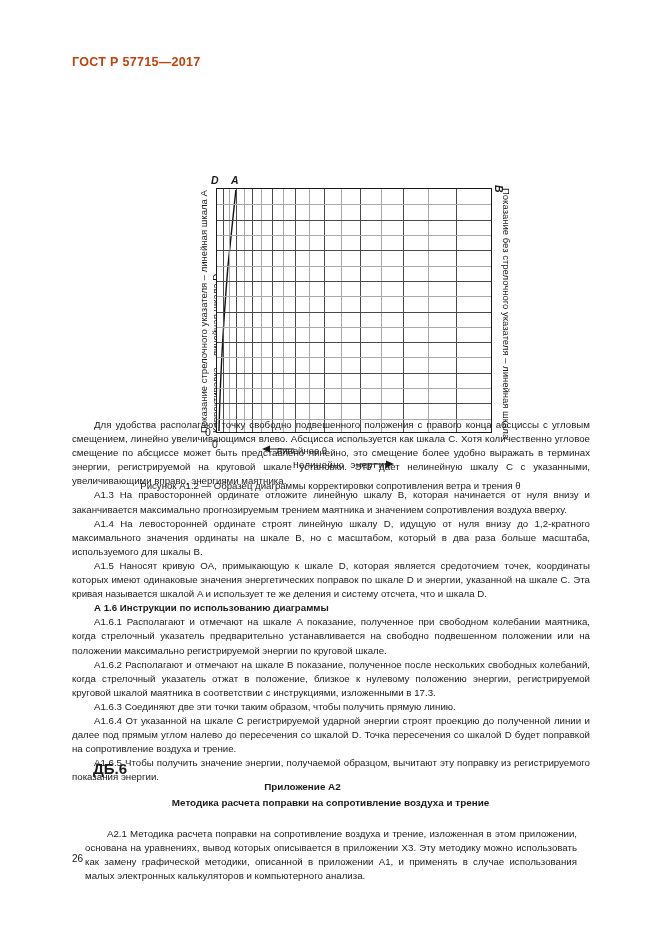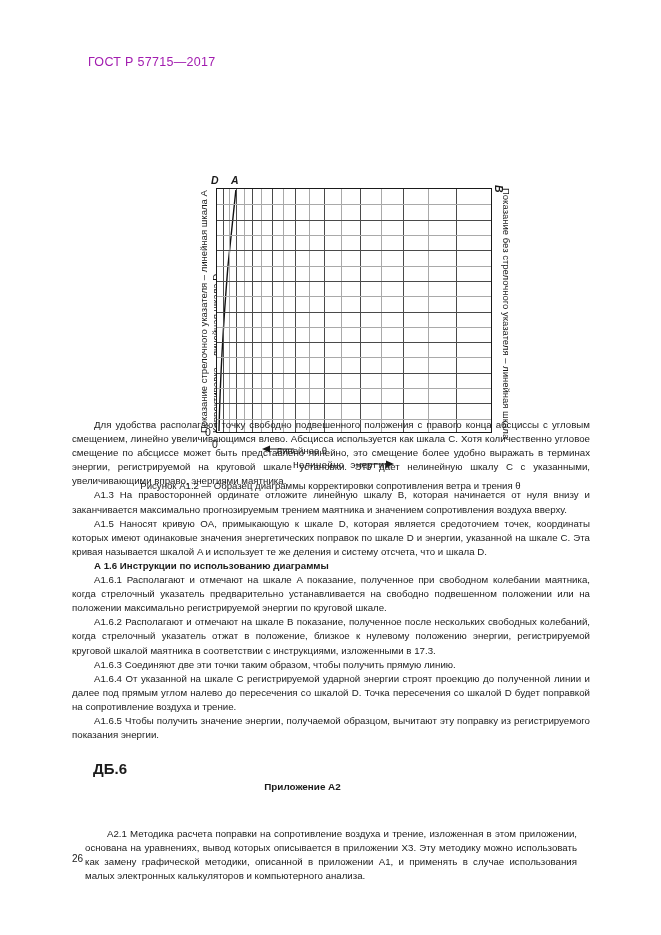--- a/index.html
+++ b/index.html
@@ -21,24 +21,23 @@
     width: 661px;
     height: 935px;
   }
 
   
   .doc-header {
     position: absolute;
     left: 72px;
     top: 55px;
     font-size: 12.5px;
-    font-weight: normal;
+    font-weight: bold;
     letter-spacing: 0.3px;
-    color: #a21caf;
-    margin-left: 16px;
+    color: #c2410c;
   }
 
   
   .figure-block {
     position: absolute;
     left: 0;
     top: 88px;
     width: 661px;
     height: 320px;
   }
@@ -296,30 +295,32 @@
       <line x1="0" y1="6" x2="26" y2="6" stroke="#1a1a1a" stroke-width="1"></line>
       <polygon points="34,6 26,2.6 26,9.4" fill="#1a1a1a"></polygon>
     </svg>
 
     <div class="fig-caption">Рисунок А1.2 — Образец диаграммы корректировки сопротивления ветра и трения θ</div>
   </div>
 
   <div class="body-text">
     <p>Для удобства располагают точку свободно подвешенного положения с правого конца абсциссы с угловым смещением, линейно увеличивающимся влево. Абсцисса используется как шкала C. Хотя количественно угловое смещение по абсциссе может быть представлено линейно, это смещение более удобно выражать в терминах энергии, регистрируемой на круговой шкале установки. Это дает нелинейную шкалу C с указанными, увеличивающими вправо, энергиями маятника.</p>
     <p>А1.3 На правосторонней ординате отложите линейную шкалу B, которая начинается от нуля внизу и заканчивается максимально прогнозируемым трением маятника и значением сопротивления воздуха вверху.</p>
+    <p>А1.4 На левосторонней ординате строят линейную шкалу D, идущую от нуля внизу до 1,2-кратного максимального значения ординаты на шкале B, но с масштабом, который в два раза больше масштаба, используемого для шкалы B.</p>
     <p>А1.5 Наносят кривую OA, примыкающую к шкале D, которая является средоточием точек, координаты которых имеют одинаковые значения энергетических поправок по шкале D и энергии, указанной на шкале C. Эта кривая называется шкалой A и использует те же деления и систему отсчета, что и шкала D.</p>
     <p class="bold-head">А 1.6 Инструкции по использованию диаграммы</p>
     <p>А1.6.1 Располагают и отмечают на шкале A показание, полученное при свободном колебании маятника, когда стрелочный указатель предварительно устанавливается на свободно подвешенном положении или на положении максимально регистрируемой энергии по круговой шкале.</p>
     <p>А1.6.2 Располагают и отмечают на шкале B показание, полученное после нескольких свободных колебаний, когда стрелочный указатель отжат в положение, близкое к нулевому положению энергии, регистрируемой круговой шкалой маятника в соответствии с инструкциями, изложенными в 17.3.</p>
     <p>А1.6.3 Соединяют две эти точки таким образом, чтобы получить прямую линию.</p>
     <p>А1.6.4 От указанной на шкале C регистрируемой ударной энергии строят проекцию до полученной линии и далее под прямым углом налево до пересечения со шкалой D. Точка пересечения со шкалой D будет поправкой на сопротивление воздуха и трение.</p>
     <p>А1.6.5 Чтобы получить значение энергии, получаемой образцом, вычитают эту поправку из регистрируемого показания энергии.</p>
   </div>
 
   <div class="db-label">ДБ.6</div>
 
   <div class="appendix-title">Приложение А2</div>
+  <div class="appendix-sub">Методика расчета поправки на сопротивление воздуха и трение</div>
   <div class="appendix-body">
     <p>А2.1 Методика расчета поправки на сопротивление воздуха и трение, изложенная в этом приложении, основана на уравнениях, вывод которых описывается в приложении X3. Эту методику можно использовать как замену графической методики, описанной в приложении А1, и применять в случае использования малых электронных калькуляторов и компьютерного анализа.</p>
   </div>
 
   <div class="page-number">26</div>
 </div>
 
 </body></html>

